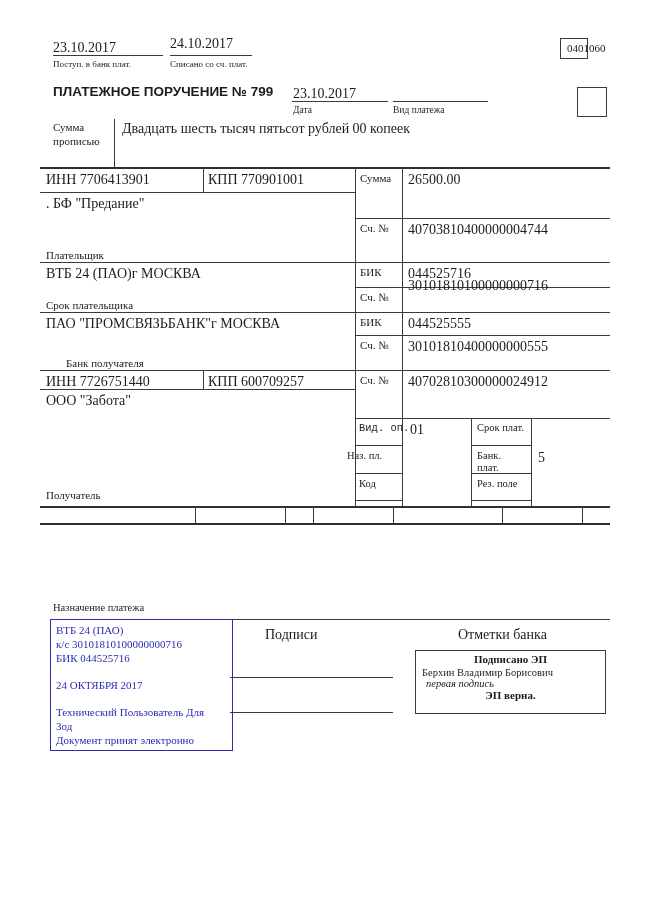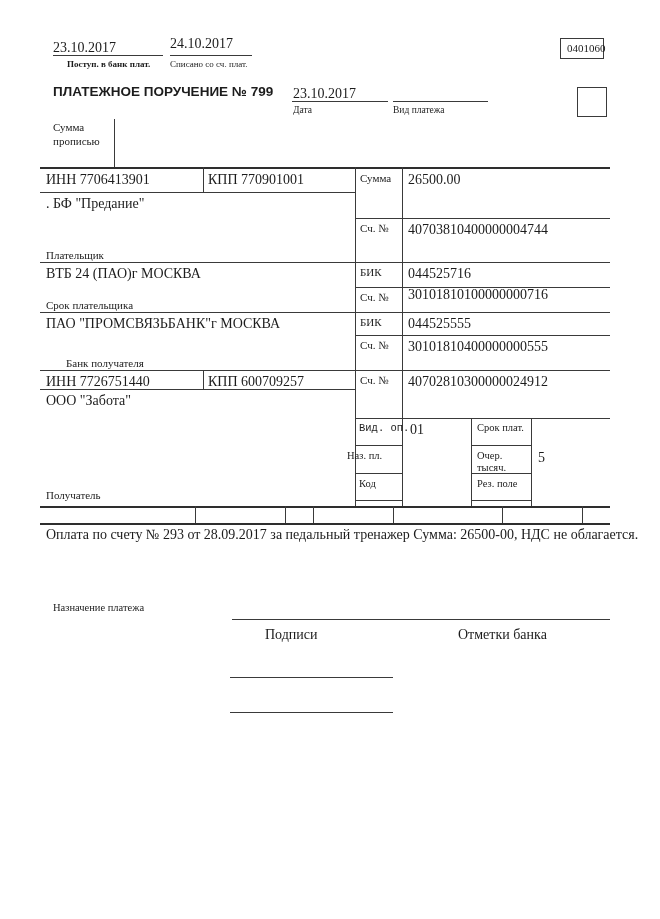--- a/index.html
+++ b/index.html
@@ -27,41 +27,42 @@
   .stamp .n{font-size:10.5px;margin-top:2px;}
   .stamp .i{font-size:10.5px;font-style:italic;margin-left:4px;}
 </style>
 </head>
 <body>
 
 <div class="page">
 
   <div class="t" style="left:53px;top:40px;">23.10.2017</div>
   <div class="hline" style="left:53px;top:55px;width:110px;"></div>
-  <div class="t t9" style="left:67px;top:59px;font-weight:bold;">Поступ. в банк плат.</div>
+  <div class="t t9" style="left:53px;top:59px;">Поступ. в банк плат.</div>
 
   <div class="t" style="left:170px;top:36px;">24.10.2017</div>
   <div class="hline" style="left:170px;top:55px;width:82px;"></div>
   <div class="t t9" style="left:170px;top:59px;">Списано со сч. плат.</div>
 
-  <div class="box" style="left:560px;top:38px;width:44px;height:21px;">
+  <div class="box" style="left:560px;top:38px;width:28px;height:21px;">
     <div class="t t11" style="left:6px;top:3px;">0401060</div>
   </div>
 
   <div class="t title" style="left:53px;top:84px;">ПЛАТЕЖНОЕ ПОРУЧЕНИЕ № 799</div>
   <div class="t" style="left:293px;top:86px;">23.10.2017</div>
   <div class="hline" style="left:292px;top:101px;width:96px;"></div>
   <div class="t t95" style="left:293px;top:105px;">Дата</div>
   <div class="hline" style="left:393px;top:101px;width:95px;"></div>
   <div class="t t95" style="left:393px;top:105px;">Вид платежа</div>
   <div class="box" style="left:577px;top:87px;width:30px;height:30px;"></div>
 
   <div class="vline" style="left:114px;top:119px;height:49px;"></div>
   <div class="t t11" style="left:53px;top:121px;">Сумма</div>
   <div class="t t11" style="left:53px;top:135px;">прописью</div>
+  <div class="t" style="left:122px;top:121px;">Двадцать шесть тысяч пятьсот рублей 00 копеек</div>
 
   <div class="hline thick" style="left:40px;top:167px;width:570px;"></div>
   <div class="vline" style="left:355px;top:167px;height:339px;"></div>
   <div class="vline" style="left:402px;top:167px;height:339px;"></div>
 
   <div class="vline" style="left:203px;top:167px;height:25px;"></div>
   <div class="t" style="left:46px;top:172px;">ИНН 7706413901</div>
   <div class="t" style="left:208px;top:172px;">КПП 770901001</div>
   <div class="t t11" style="left:360px;top:172px;">Сумма</div>
   <div class="t" style="left:408px;top:172px;">26500.00</div>
@@ -72,21 +73,21 @@
   <div class="t t11" style="left:360px;top:222px;">Сч. №</div>
   <div class="t" style="left:408px;top:222px;">40703810400000004744</div>
   <div class="t t11" style="left:46px;top:249px;">Плательщик</div>
   <div class="hline" style="left:40px;top:262px;width:570px;"></div>
 
   <div class="t" style="left:46px;top:266px;">ВТБ 24 (ПАО)г МОСКВА</div>
   <div class="t t11" style="left:360px;top:266px;">БИК</div>
   <div class="t" style="left:408px;top:266px;">044525716</div>
   <div class="hline" style="left:355px;top:287px;width:255px;"></div>
   <div class="t t11" style="left:360px;top:291px;">Сч. №</div>
-  <div class="t" style="left:408px;top:287px;">30101810100000000716</div>
+  <div class="t" style="left:408px;top:278px;">30101810100000000716</div>
   <div class="t t11" style="left:46px;top:299px;">Срок плательщика</div>
   <div class="hline" style="left:40px;top:312px;width:570px;"></div>
 
   <div class="t" style="left:46px;top:316px;">ПАО "ПРОМСВЯЗЬБАНК"г МОСКВА</div>
   <div class="t t11" style="left:360px;top:316px;">БИК</div>
   <div class="t" style="left:408px;top:316px;">044525555</div>
   <div class="hline" style="left:355px;top:335px;width:255px;"></div>
   <div class="t t11" style="left:360px;top:339px;">Сч. №</div>
   <div class="t" style="left:408px;top:339px;">30101810400000000555</div>
   <div class="t t11" style="left:46px;top:357px;margin-left:20px;">Банк получателя</div>
@@ -108,38 +109,52 @@
   <div class="hline" style="left:471px;top:445px;width:60px;"></div>
   <div class="hline" style="left:355px;top:473px;width:47px;"></div>
   <div class="hline" style="left:471px;top:473px;width:60px;"></div>
   <div class="hline" style="left:355px;top:500px;width:47px;"></div>
   <div class="hline" style="left:471px;top:500px;width:60px;"></div>
 
   <div class="t t10" style="left:359px;top:422px;font-family:Liberation Mono, monospace;">Вид. оп.</div>
   <div class="t" style="left:410px;top:422px;">01</div>
   <div class="t t10 wrap" style="left:477px;top:422px;width:48px;">Срок плат.</div>
   <div class="t t10" style="left:347px;top:450px;">Наз. пл.</div>
-  <div class="t t10 wrap" style="left:477px;top:450px;width:48px;">Очер. тысяч.</div>
+  <div class="t t10 wrap" style="left:477px;top:450px;width:48px;">Банк. плат.</div>
   <div class="t" style="left:538px;top:450px;">5</div>
   <div class="t t10" style="left:359px;top:478px;">Код</div>
   <div class="t t10" style="left:477px;top:478px;">Рез. поле</div>
 
   <div class="hline thick" style="left:40px;top:506px;width:570px;"></div>
   <div class="vline" style="left:195px;top:506px;height:17px;"></div>
   <div class="vline" style="left:285px;top:506px;height:17px;"></div>
   <div class="vline" style="left:313px;top:506px;height:17px;"></div>
   <div class="vline" style="left:393px;top:506px;height:17px;"></div>
   <div class="vline" style="left:502px;top:506px;height:17px;"></div>
   <div class="vline" style="left:582px;top:506px;height:17px;"></div>
   <div class="hline thick" style="left:40px;top:523px;width:570px;"></div>
 
-  <div class="t" style="left:46px;top:527px;">Оплата по счету № 293 от 28.09.2017 за педальный тренажер Сумма: 26500-00, НДС не облагается.</div>
   <div class="t t10" style="left:53px;top:602px;">Назначение платежа</div>
   <div class="hline" style="left:232px;top:619px;width:378px;"></div>
 
+  <div class="blue-box">
+    <div>ВТБ 24 (ПАО)</div>
+    <div>к/с 30101810100000000716</div>
+    <div>БИК 044525716</div>
+    <div class="gap13">24 ОКТЯБРЯ 2017</div>
+    <div class="gap13">Технический Пользователь Для</div>
+    <div>Зод</div>
+    <div>Документ принят электронно</div>
+  </div>
 
   <div class="t" style="left:265px;top:627px;">Подписи</div>
   <div class="hline" style="left:230px;top:677px;width:163px;"></div>
   <div class="hline" style="left:230px;top:712px;width:163px;"></div>
 
   <div class="t" style="left:458px;top:627px;">Отметки банка</div>
+  <div class="stamp">
+    <div class="c">Подписано ЭП</div>
+    <div class="n">Берхин Владимир Борисович</div>
+    <div class="i">первая подпись</div>
+    <div class="c">ЭП верна.</div>
+  </div>
 
 </div>
 
 </body></html>

